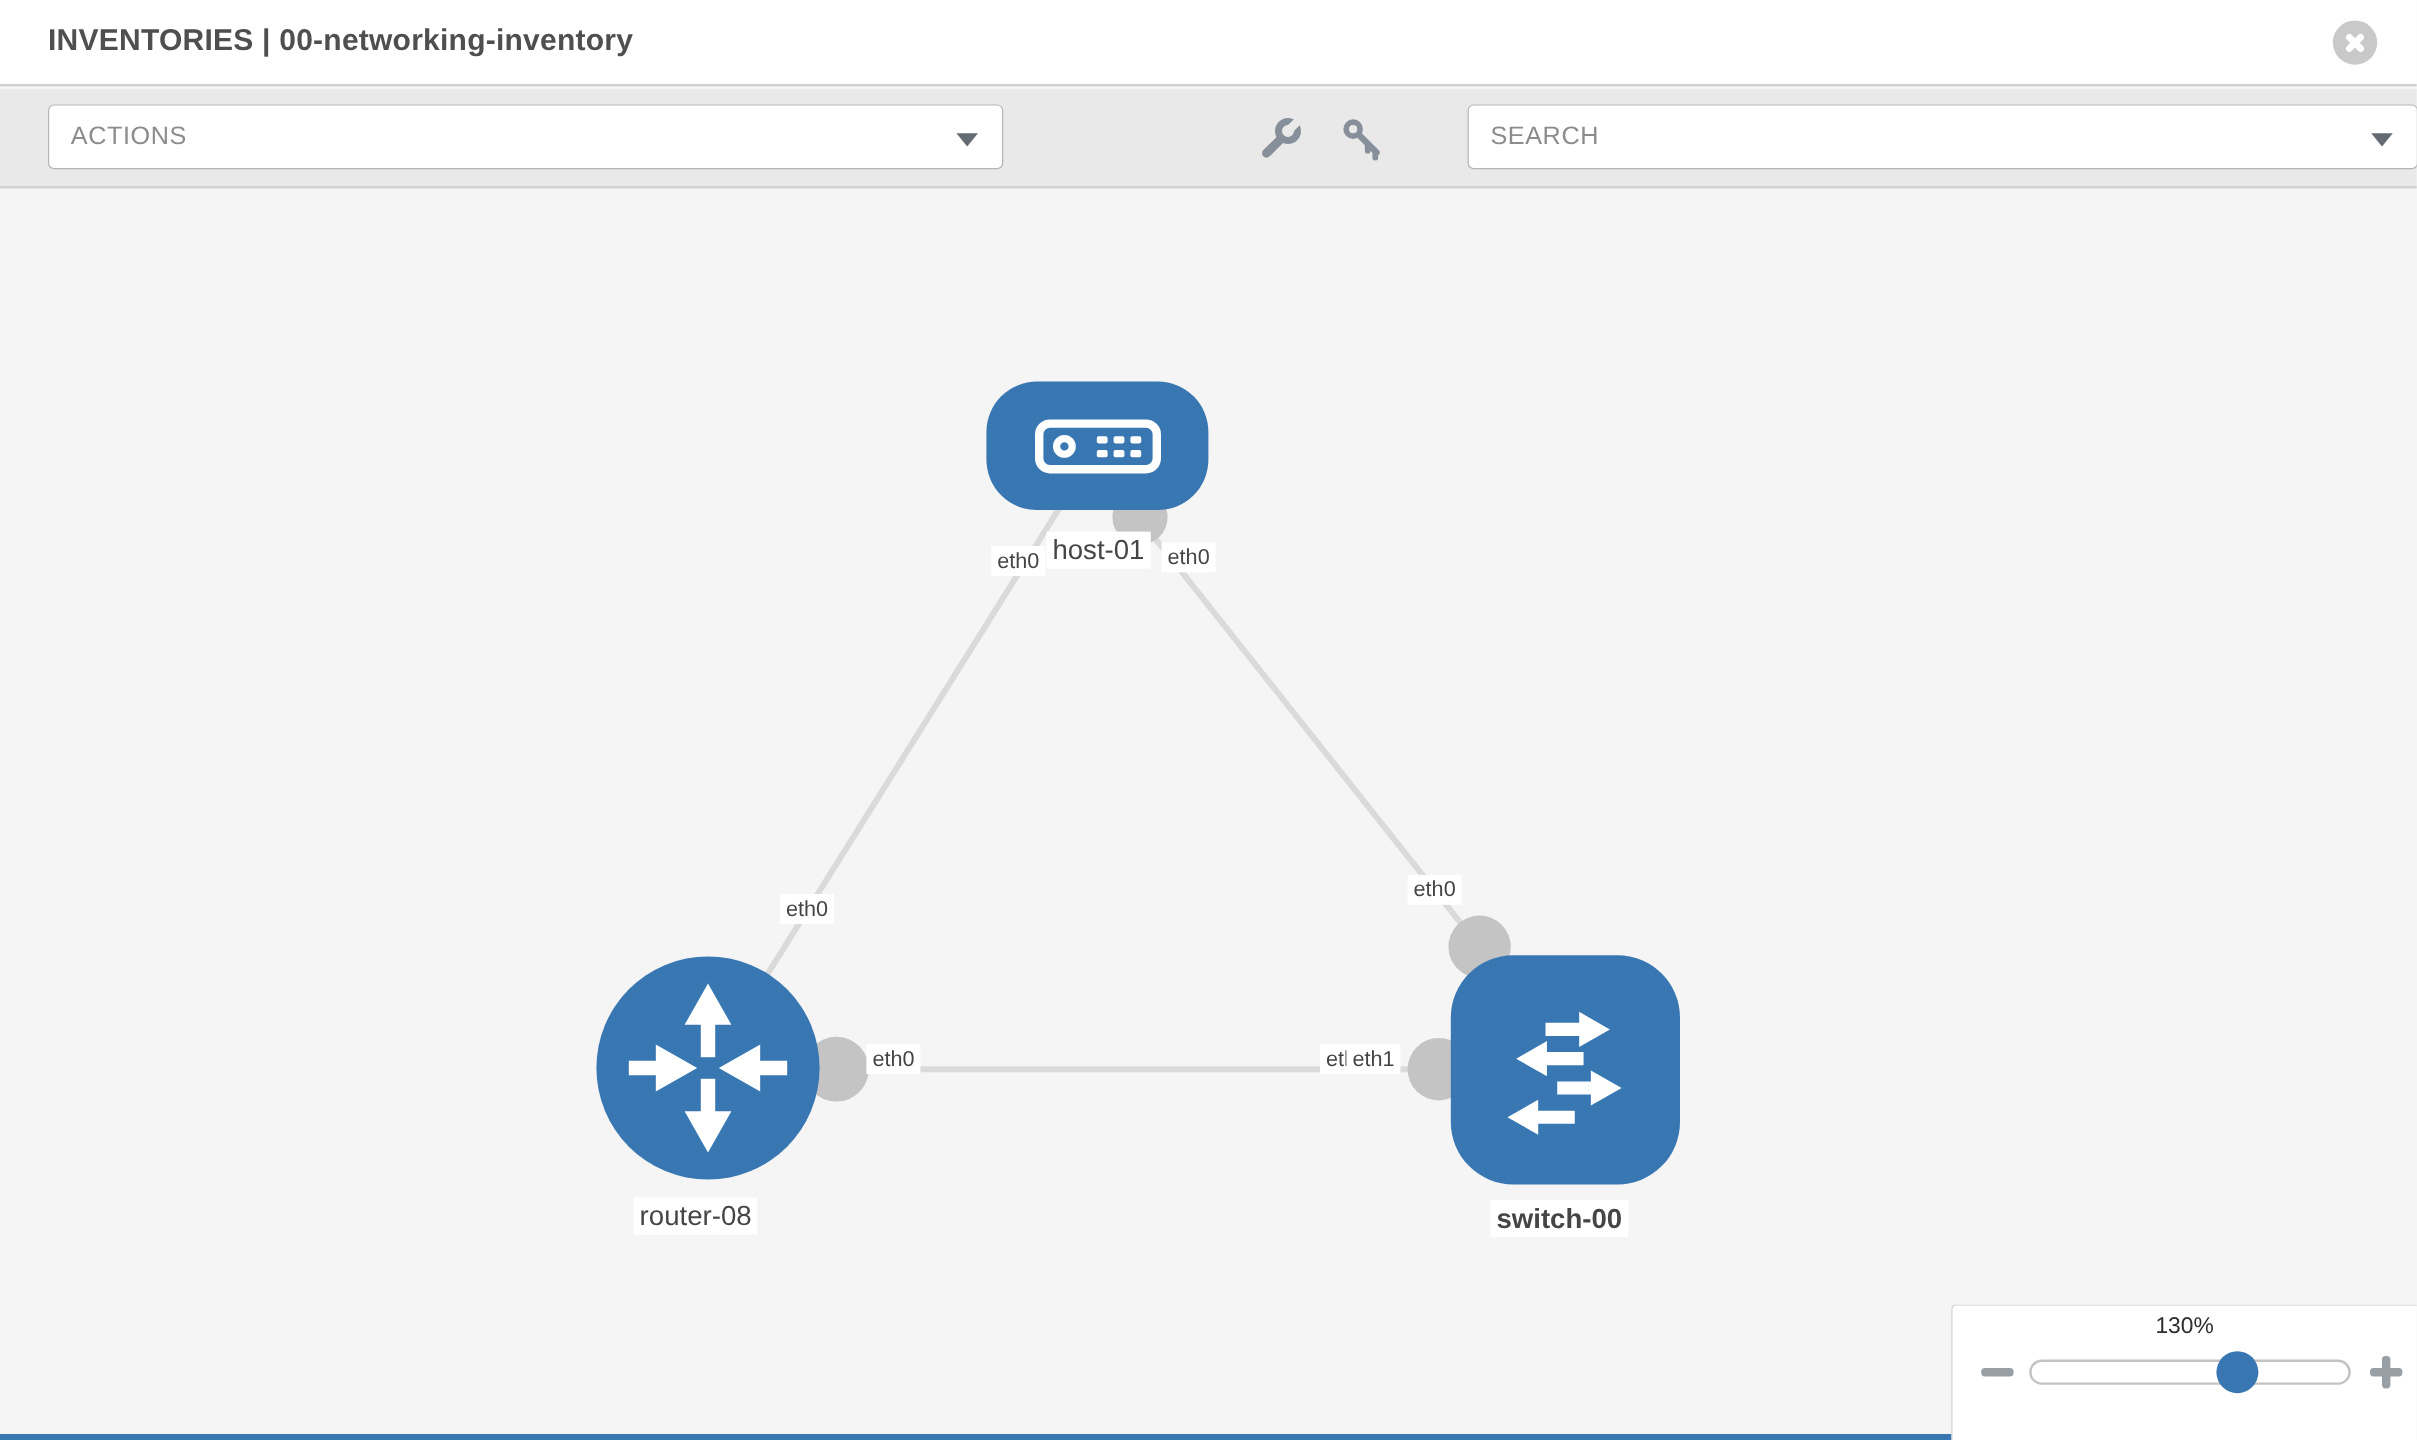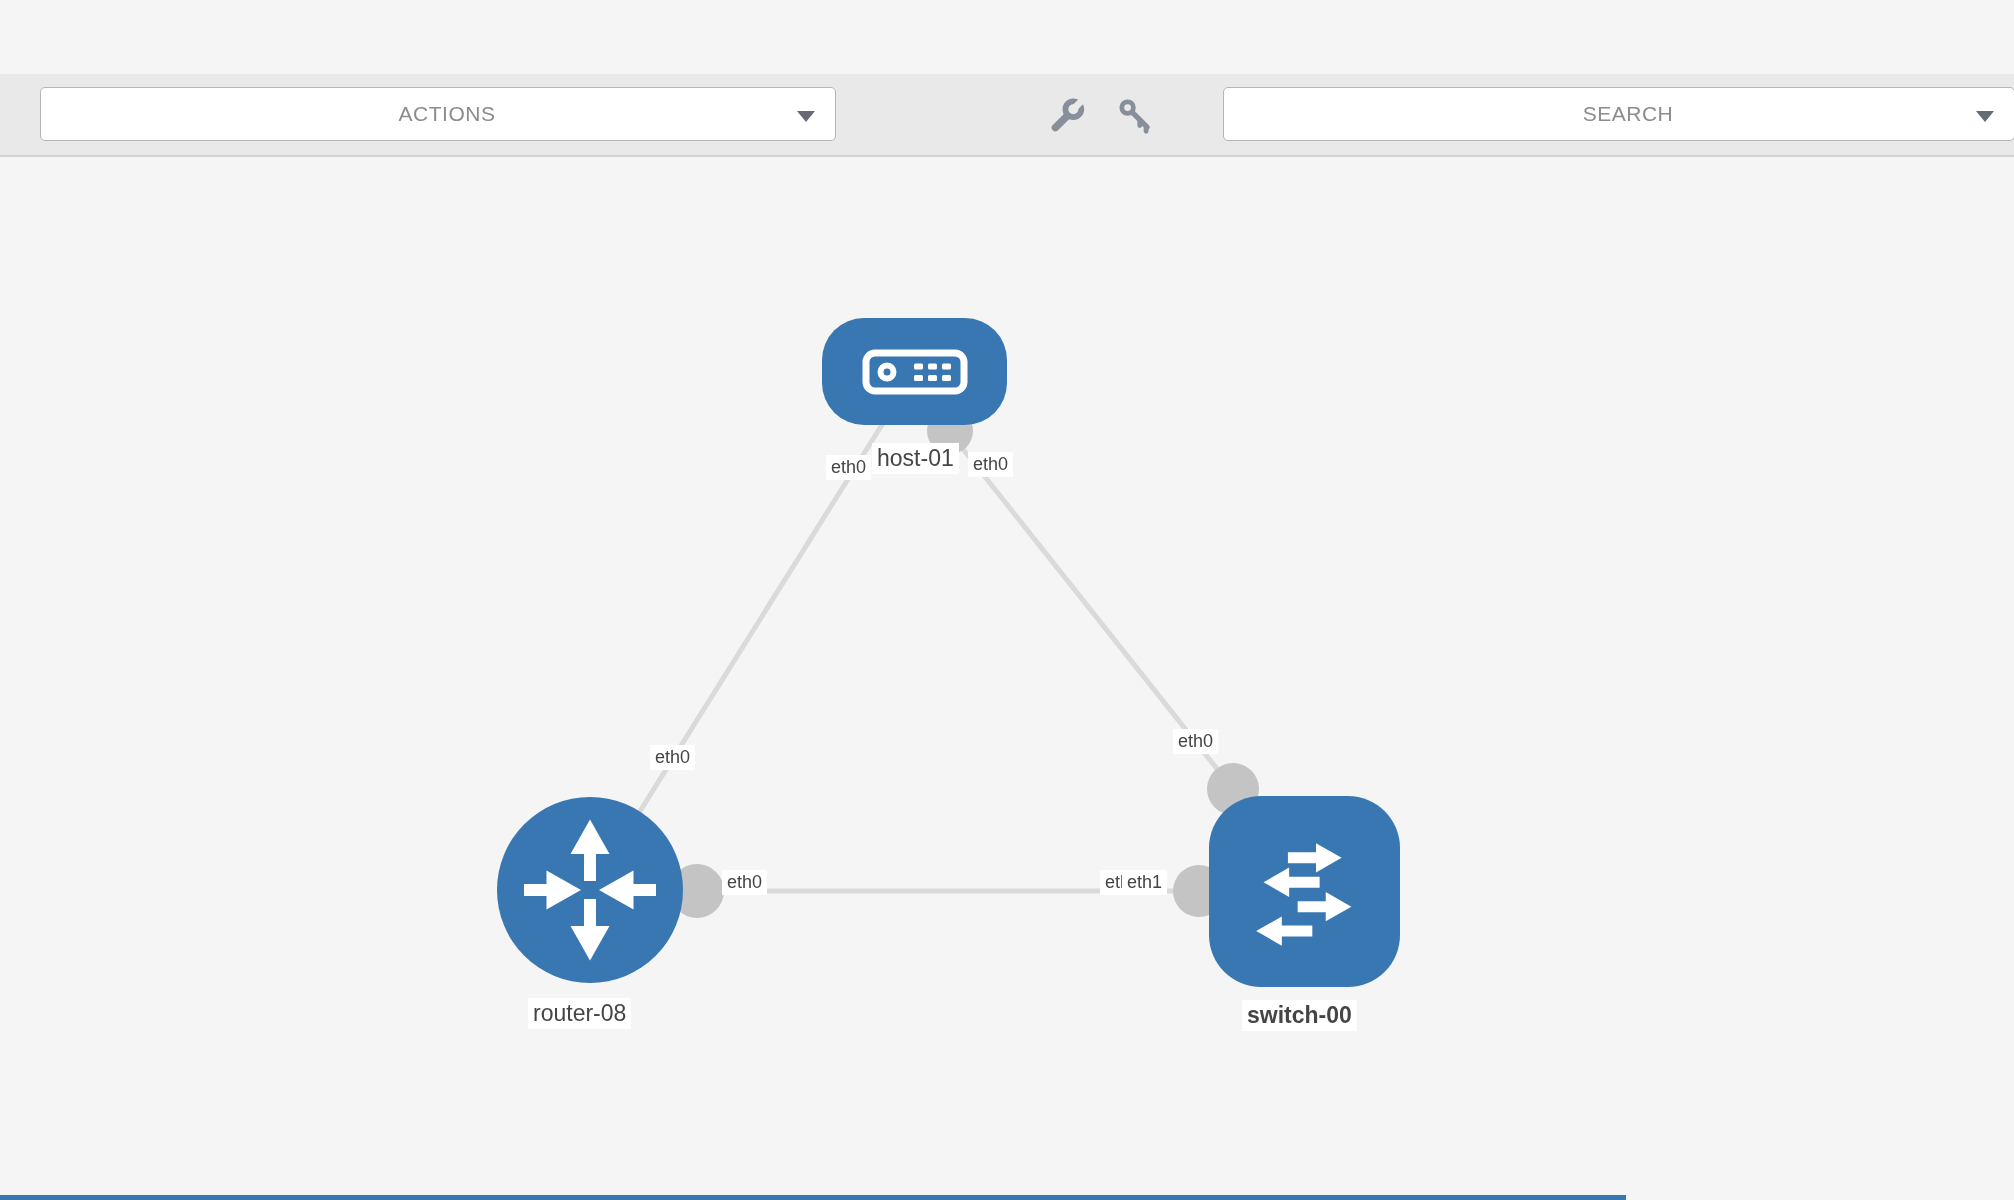--- a/index.html
+++ b/index.html
@@ -7,21 +7,21 @@
   body { font-family:"Liberation Sans", sans-serif; background:#fff; }
   .app { position:relative; width:2014px; height:1200px; overflow:hidden; background:#f5f5f6; }
 
   
   .header { position:absolute; left:0; top:0; width:2014px; height:72px; background:#ffffff; border-bottom:2px solid #cfcfcf; }
   .page-title { position:absolute; left:40px; top:20px; font-size:25px; font-weight:700; color:#4f4f4f; letter-spacing:0.2px; }
   .close-btn { position:absolute; left:1944px; top:17px; width:37px; height:37px; border-radius:50%; background:#c9c9c9; cursor:pointer; }
 
   
   .toolbar { position:absolute; left:0; top:74px; width:2014px; height:83px; background:#e9e9e9; border-bottom:2px solid #d2d2d2; }
-  .dropbox { position:absolute; top:13px; height:54px; background:#fff; border:1px solid #b5b5b5; border-radius:5px; display:flex; align-items:center;justify-content:center; }
+  .dropbox { position:absolute; top:13px; height:54px; background:#fff; border:1px solid #b5b5b5; border-radius:5px; display:flex; align-items:center; }
   .dropbox .box-label { margin-left:18px; font-size:21px; color:#8c8c8c; letter-spacing:0.5px; }
   .caret { position:absolute; right:20px; top:23px; width:0; height:0; border-left:9px solid transparent; border-right:9px solid transparent; border-top:11px solid #656b73; }
   .actions-box { left:40px; width:796px; }
   .search-box { left:1223px; width:792px; }
   .tool-icon-btn { position:absolute; top:22px; width:38px; height:38px; cursor:pointer; }
   .wrench-btn { left:1048px; }
   .key-btn { left:1116px; }
 
   
   .canvas { position:absolute; left:0; top:159px; width:2014px; height:1041px; background:#f5f5f6; }
@@ -45,20 +45,29 @@
   .slider-track { position:absolute; left:64px; top:45px; width:268px; height:21px; background:#fff; border:2px solid #c3c3c3; border-radius:11px; cursor:pointer; }
   .slider-thumb { position:absolute; left:220px; top:38px; width:35px; height:35px; border-radius:50%; background:#3877b2; cursor:grab; }
 
   .bottom-strip { position:absolute; left:0; top:1036px; width:1626px; height:5px; background:#3877b2; }
 </style>
 </head>
 <body>
 
 <div class="app">
 
+  <div class="header">
+    <div class="page-title">INVENTORIES | 00-networking-inventory</div>
+    <div class="close-btn">
+      <svg width="37" height="37" viewBox="0 0 37 37">
+        <rect x="9" y="16" width="19" height="5.5" rx="2.7" fill="#ffffff" transform="rotate(45 18.5 18.75)"></rect>
+        <rect x="9" y="16" width="19" height="5.5" rx="2.7" fill="#ffffff" transform="rotate(-45 18.5 18.75)"></rect>
+      </svg>
+    </div>
+  </div>
 
   <div class="toolbar">
     <div class="dropbox actions-box">
       <span class="box-label">ACTIONS</span>
       <span class="caret"></span>
     </div>
 
     <div class="tool-icon-btn wrench-btn">
       <svg width="38" height="38" viewBox="0 0 36 36">
         <line x1="7" y1="30" x2="18" y2="19" stroke="#87909a" stroke-width="7" stroke-linecap="round"></line>
@@ -144,17 +153,27 @@
     <div class="chip chip-if" style="left:650px; top:586px;">eth0</div>
     <div class="chip chip-if" style="left:1173px; top:570px;">eth0</div>
 
     <div class="chip chip-if" style="left:722px; top:711px;">eth0</div>
     <div class="chip chip-if" style="left:1100px; top:711px; z-index:1;">eth0</div>
     <div class="chip chip-if" style="left:1122px; top:711px; z-index:2;">eth1</div>
 
     <div class="chip chip-name" style="left:528px; top:839px;">router-08</div>
     <div class="chip chip-name" style="left:1242px; top:841px;font-weight:bold;">switch-00</div>
 
+    <div class="zoom-panel">
+      <div class="zoom-value">130%</div>
+      <div class="zoom-minus"></div>
+      <div class="slider-track"></div>
+      <div class="slider-thumb"></div>
+      <div class="zoom-plus">
+        <div class="h"></div>
+        <div class="v"></div>
+      </div>
+    </div>
 
     <div class="bottom-strip"></div>
   </div>
 
 </div>
 
 </body></html>

